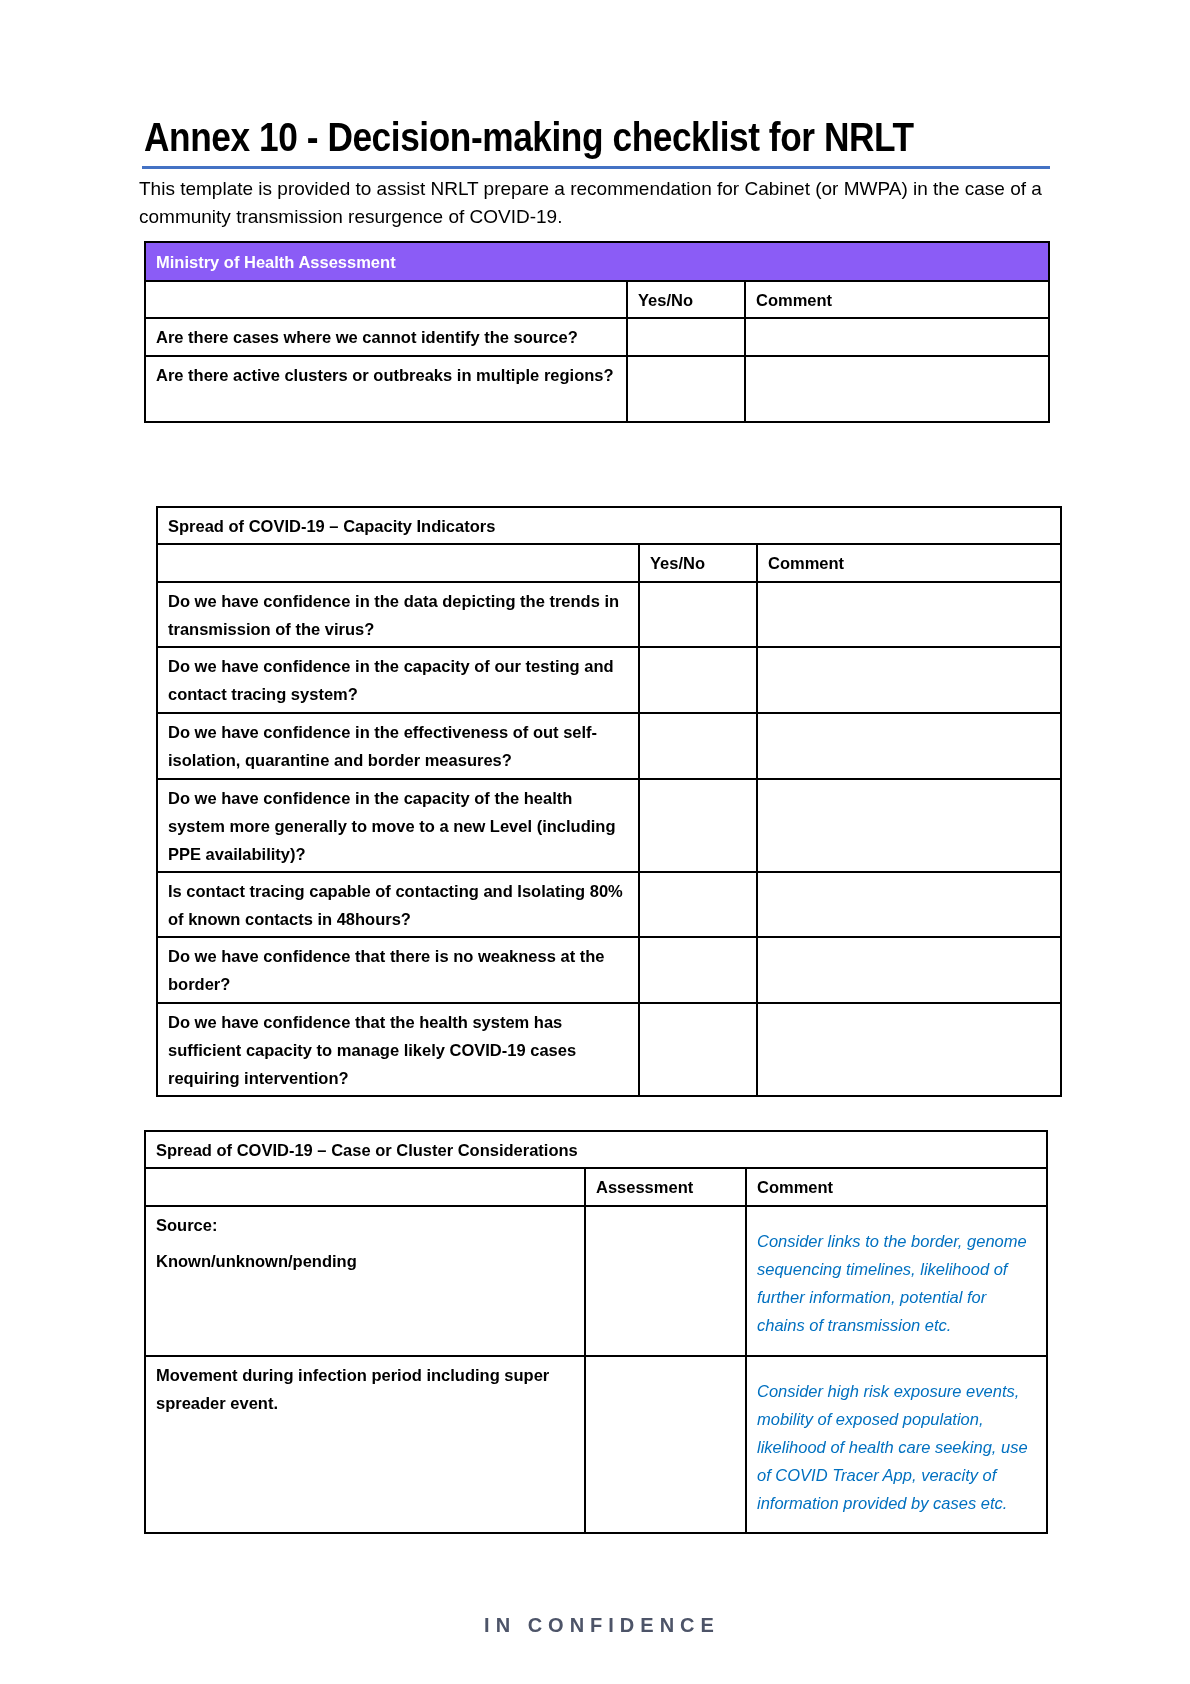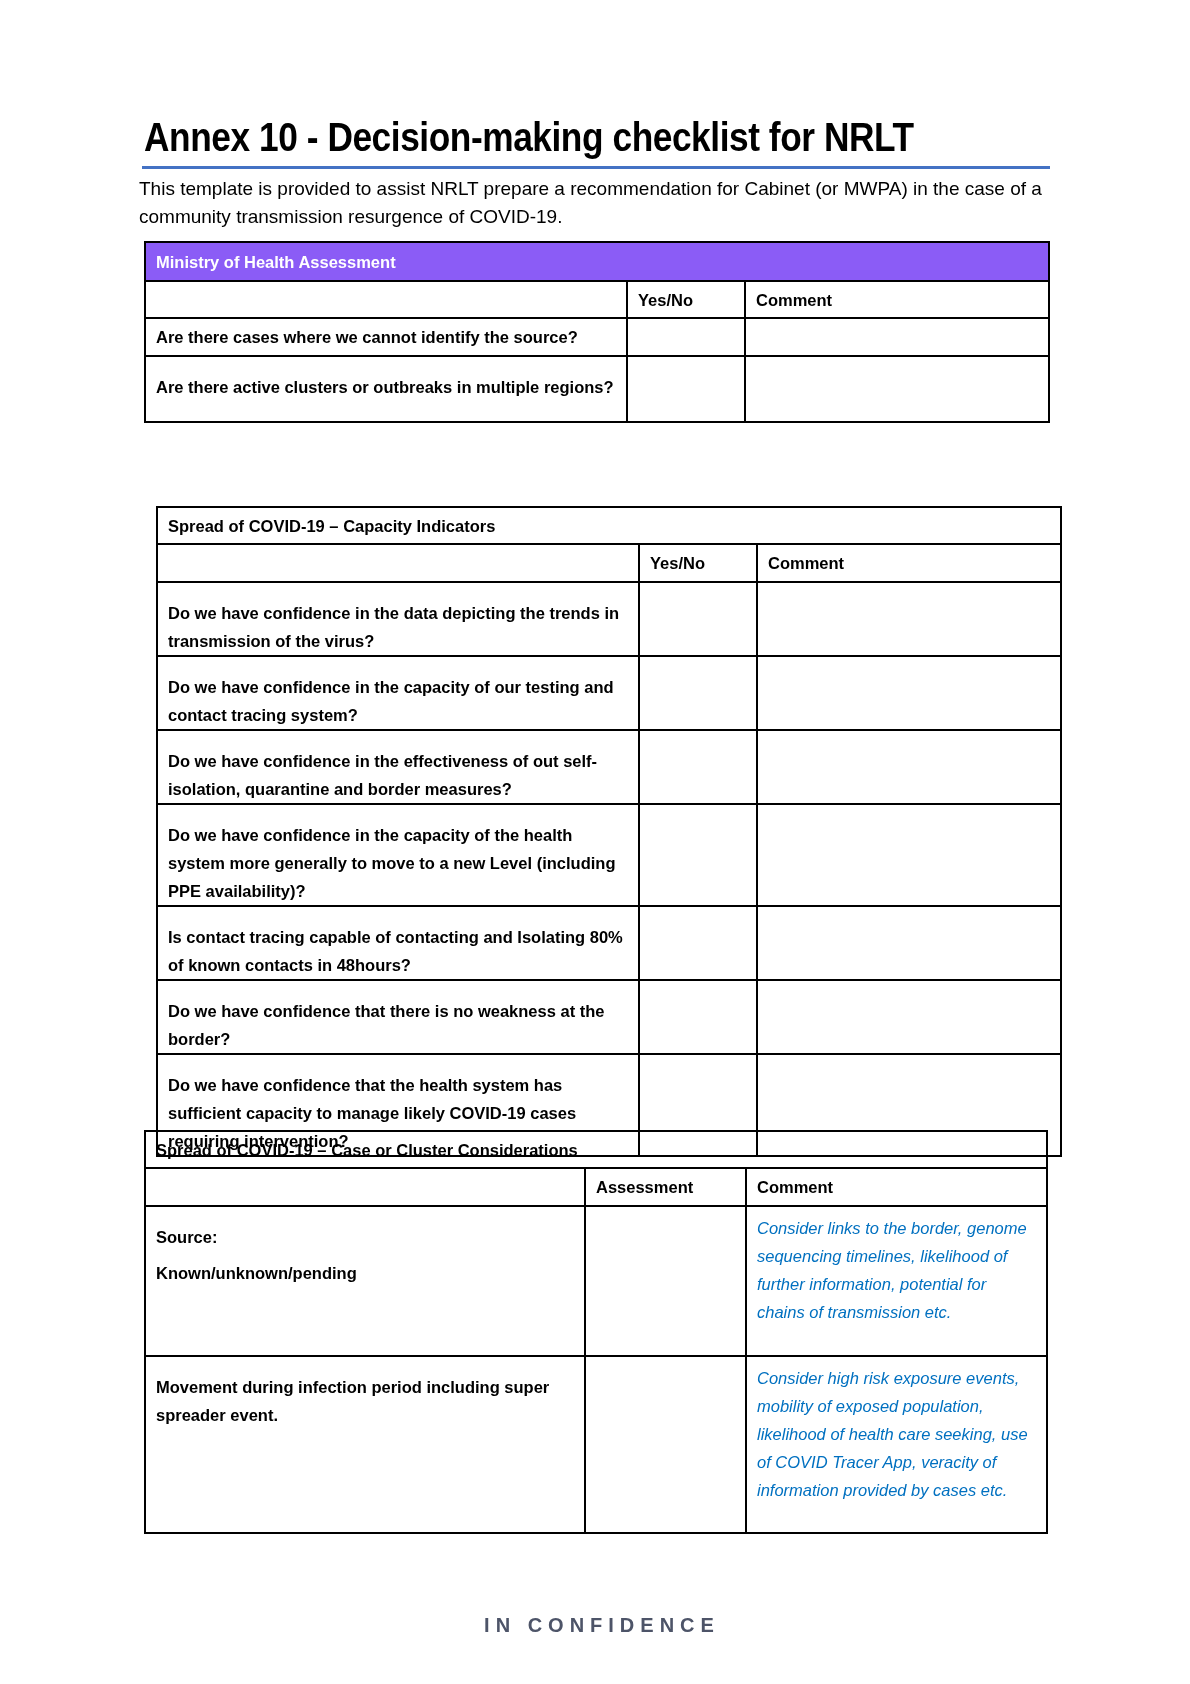--- a/index.html
+++ b/index.html
@@ -9,22 +9,22 @@
            letter-spacing: -0.5px; line-height: 46px; white-space: nowrap;
            transform: scaleX(0.86); transform-origin: left top; }
   .rule { position: absolute; left: 142px; top: 166px; width: 908px; height: 3px; background: #4472c4; }
   .intro { position: absolute; left: 139px; top: 175px; width: 910px; font-size: 19px; line-height: 28px; }
   table.grid { position: absolute; left: 144px; border-collapse: collapse; table-layout: fixed;
                font-size: 16.5px; }
   table.grid td { border: 2.5px solid #000; padding: 0 10px; vertical-align: top; line-height: 28px;
                   font-weight: bold; }
   table.grid td.hd { background: #8b5cf6; color: #fff; vertical-align: middle; }
   table.grid td.mid { vertical-align: middle; }
-  table.grid td.cmt { color: #0070c0; font-style: italic; font-weight: normal; padding-top: 7px; border-radius: 25px; }
-  table.grid td.q { padding-top: 16px; }
+  table.grid td.cmt { color: #0070c0; font-style: italic; font-weight: normal; padding-top: 20px; border-radius: 25px; }
+  table.grid td.q { padding-top: 4px; }
   .conf { position: absolute; left: 0; width: 1190px; top: 1614px; text-align: center;
           font-size: 20px; font-weight: bold; letter-spacing: 6px; color: #4d5468; margin-left: 7px; }
 </style>
 </head>
 <body>
 
 <div class="title">Annex 10 - Decision-making checklist for NRLT</div>
 <div class="rule"></div>
 <div class="intro">This template is provided to assist NRLT prepare a recommendation for Cabinet (or MWPA) in the case of a community transmission resurgence of COVID-19.</div>
 

